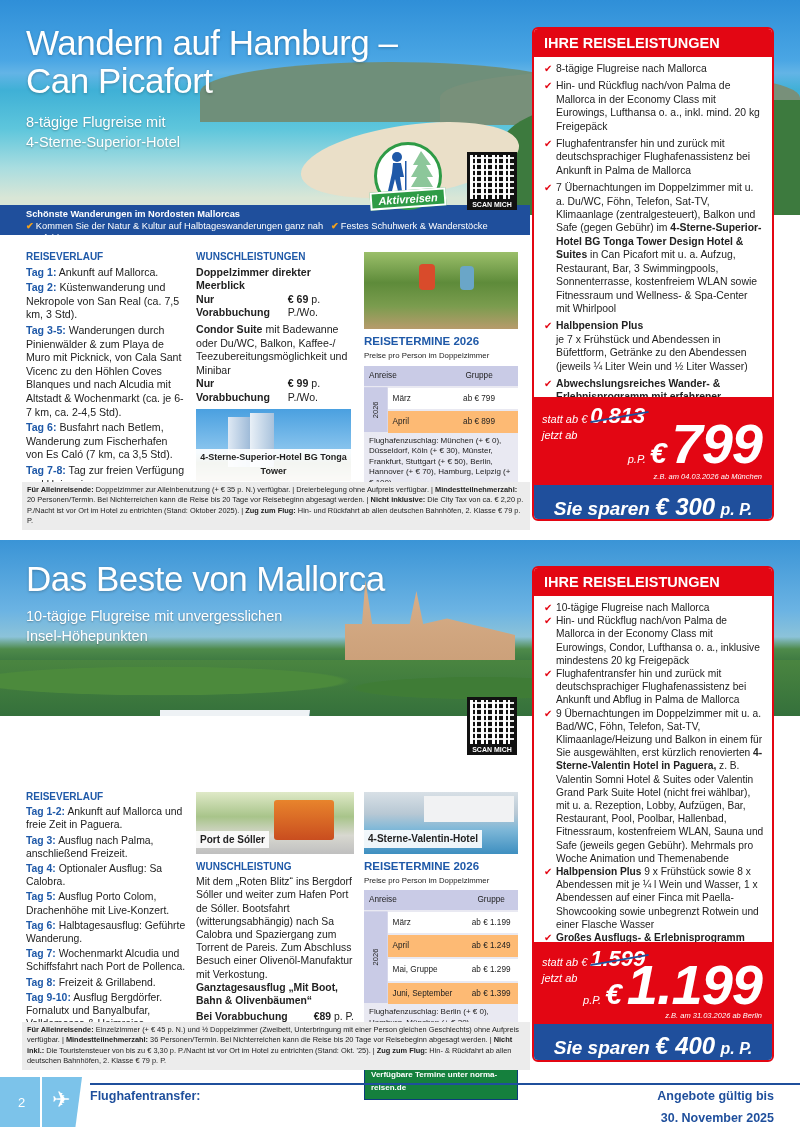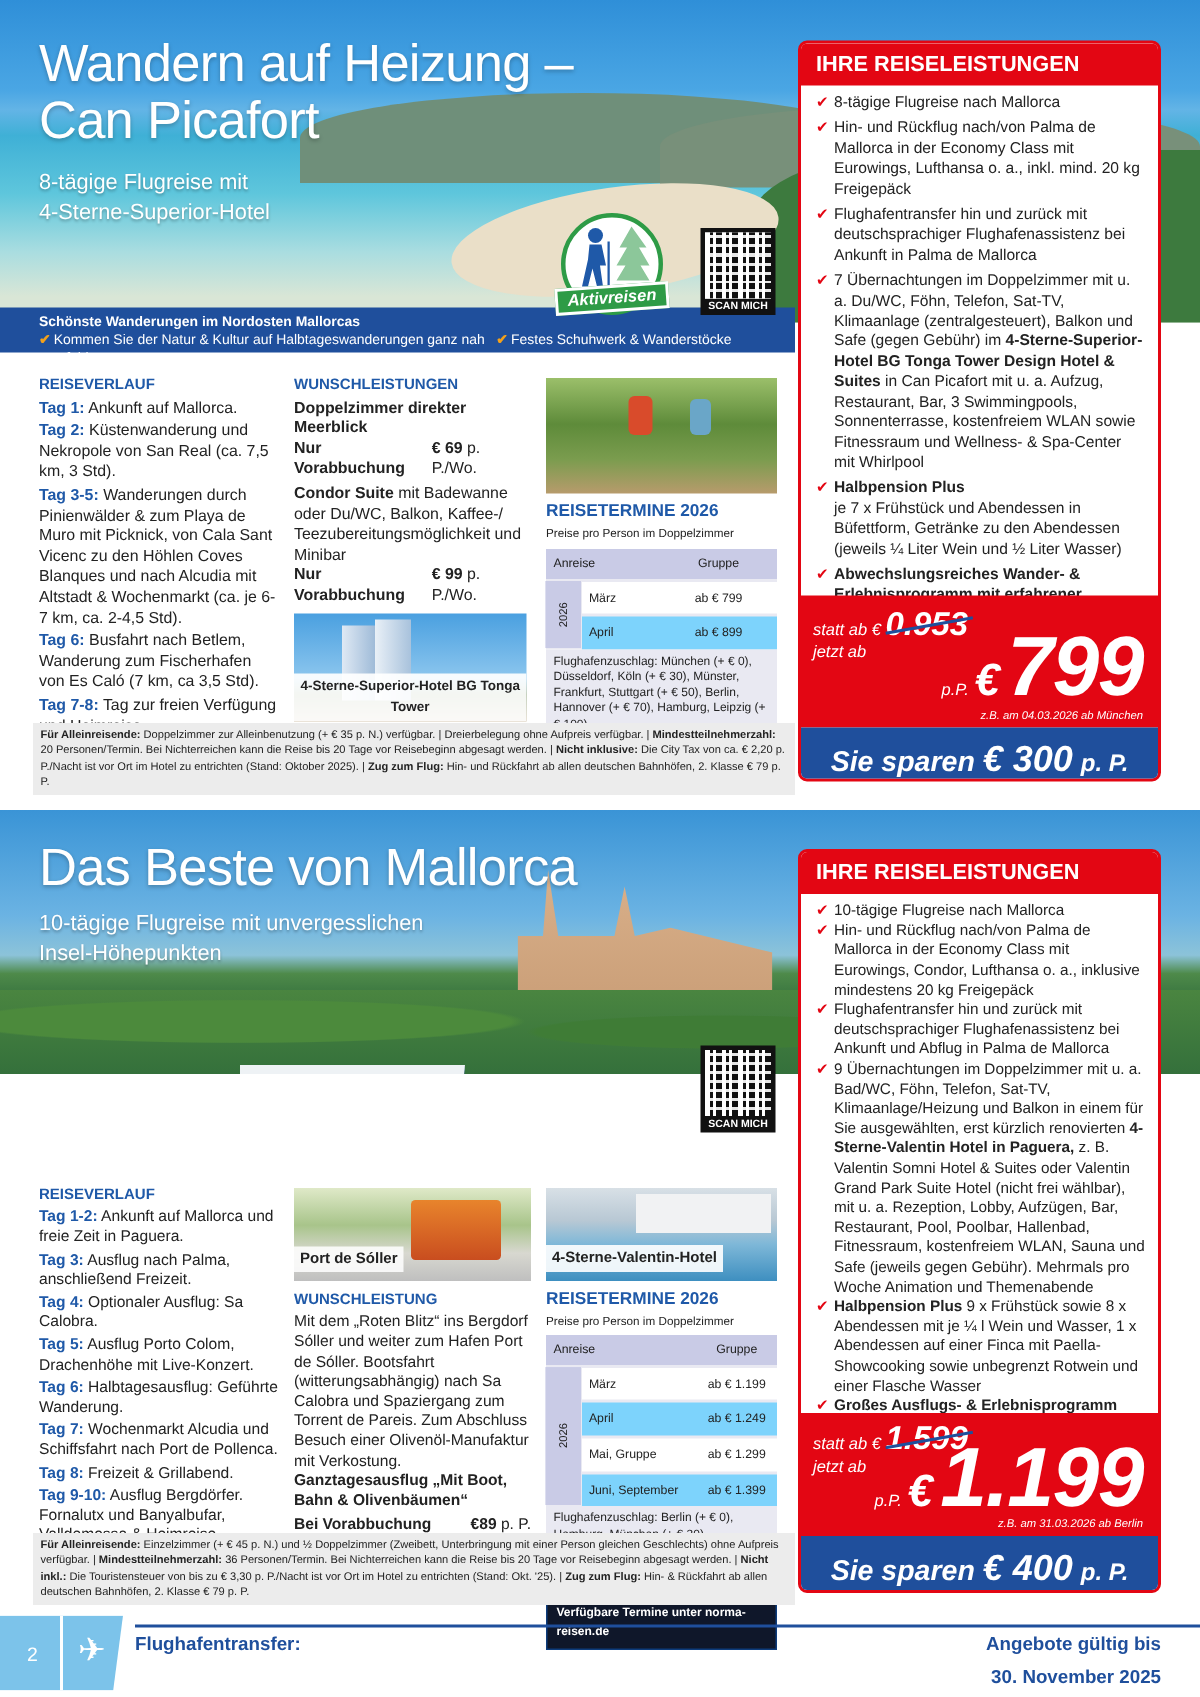--- a/index.html
+++ b/index.html
@@ -34,23 +34,23 @@
 .note{font-size:7.5px;font-style:italic;color:#444;margin-top:3px}
 .small{font-size:7.6px;line-height:10px;color:#333}
 .photo{position:relative;overflow:hidden}
 .photo .cap{position:absolute;left:0;bottom:0;background:rgba(255,255,255,.92);font-weight:700;font-size:10px;padding:2px 4px}
 .table{width:100%;border-collapse:collapse;font-size:8.2px;background:#e9e9f2}
 .table th{background:#c9cbe6;font-weight:400;text-align:left;padding:3px 5px;font-size:8.2px}
 .table td{padding:4px 5px;border-top:2px solid #e9e9f2}
 .table td.yr{writing-mode:vertical-rl;transform:rotate(180deg);width:14px;background:#c9cbe6;text-align:center;font-size:7.5px}
 .table td.m{background:#fff}
 .table td.p{background:#fff;text-align:center}
-.table tr.alt td.m,.table tr.alt td.p{background:#7dd3fc}
+.table tr.alt td.m,.table tr.alt td.p{background:#fdba74}
 .zuschlag{background:#e9e9f2;font-size:8px;line-height:10.5px;padding:3px 5px}
-.avail{background:#0f172a;color:#fff;font-size:8px;font-weight:700;padding:4px 6px;border:1px solid #0d3c7c}
+.avail{background:#15803d;color:#fff;font-size:8px;font-weight:700;padding:4px 6px;border:1px solid #0d3c7c}
 .foot{position:absolute;left:22px;width:508px;background:#ececec;font-size:7.4px;line-height:10.4px;color:#222;padding:3px 5px}
 .card{position:absolute;left:532px;width:242px;background:#fff;border:2px solid #e30613;border-radius:6px;overflow:hidden}
 .card-h{background:#e30613;color:#fff;font-weight:700;font-size:14.5px;padding:6px 10px;height:28px}
 .card ul{list-style:none;padding:5px 8px 4px 10px}
 .card li{position:relative;padding-left:12px;font-size:10.4px;line-height:13.4px;margin-bottom:4px;color:#222}
 #o2 .card li{margin-bottom:0;line-height:13.2px;font-size:10.2px}
 .card li::before{content:"\2714";position:absolute;left:0;top:0;color:#e30613;font-size:10px}
 .price{background:#e30613;color:#fff;position:relative}
 .statt{position:absolute;left:8px;font-size:11px;font-style:italic}
 .statt .old{font-size:22px;font-weight:700;position:relative;margin-left:3px}
@@ -79,21 +79,21 @@
 </head>
 <body>
 
 <section id="o1" class="offer">
   <div class="hero">
     <div class="mount" style="left:200px;top:62px;width:380px;height:60px;background:#6f8f7a"></div>
     <div class="mount" style="left:440px;top:70px;width:360px;height:55px;background:#78907a"></div>
     <div class="flowers" style="left:500px;top:100px;width:300px;height:120px;border-radius:40% 0 0 0"></div>
     <div class="beach" style="left:300px;top:125px;width:220px;height:70px;transform:rotate(-8deg)"></div>
     <h1 class="hero-title" style="top:24px">
-      <span>Wandern auf Heizung –</span><br>
+      <span>Wandern auf Hamburg –</span><br>
       <span>Can Picafort</span>
     </h1>
     <div class="hero-sub" style="top:112px">
       <span>8-tägige Flugreise mit</span><br>
       <span>4-Sterne-Superior-Hotel</span>
     </div>
   </div>
   <div class="band">
     <b>Schönste Wanderungen im Nordosten Mallorcas</b>
     <span class="chk">✔</span><span>Kommen Sie der Natur &amp; Kultur auf Halbtageswanderungen ganz nah</span>
@@ -182,21 +182,21 @@
     <ul>
       <li><span>8-tägige Flugreise nach Mallorca</span></li>
       <li><span>Hin- und Rückflug nach/von Palma de Mallorca in der Economy Class mit Eurowings, Lufthansa o. a., inkl. mind. 20 kg Freigepäck</span></li>
       <li><span>Flughafentransfer hin und zurück mit deutschsprachiger Flughafenassistenz bei Ankunft in Palma de Mallorca</span></li>
       <li><span>7 Übernachtungen im Doppelzimmer mit u. a. Du/WC, Föhn, Telefon, Sat-TV, Klimaanlage (zentralgesteuert), Balkon und Safe (gegen Gebühr) im </span><b>4-Sterne-Superior-Hotel BG Tonga Tower Design Hotel &amp; Suites</b><span> in Can Picafort mit u. a. Aufzug, Restaurant, Bar, 3 Swimmingpools, Sonnenterrasse, kostenfreiem WLAN sowie Fitnessraum und Wellness- &amp; Spa-Center mit Whirlpool</span></li>
       <li><b>Halbpension Plus</b><br><span> je 7 x Frühstück und Abendessen in Büfettform, Getränke zu den Abendessen (jeweils ¼ Liter Wein und ½ Liter Wasser)</span></li>
       <li><b>Abwechslungsreiches Wander- &amp; Erlebnisprogramm mit erfahrener Wanderbegleitung</b></li>
       <li><span>Deutschsprachige Gästebetreuung</span></li>
     </ul>
     <div class="price" style="position:absolute;left:0;top:368px;width:100%;height:88px">
-      <div class="statt" style="top:6px"><span>statt ab €</span><span class="old">0.953</span></div>
+      <div class="statt" style="top:6px"><span>statt ab €</span><span class="old">0.813</span></div>
       <div class="jetzt" style="top:32px">jetzt ab</div>
       <div class="big" style="top:14px"><span class="pp">p.P.</span><span class="eur">€</span><span class="val">799</span></div>
       <div class="zb" style="top:75px">z.B. am 04.03.2026 ab München</div>
     </div>
     <div class="save" style="position:absolute;left:0;top:456px;width:100%"><span>Sie sparen</span> <span class="amt">€ 300</span> <span class="pp">p. P.</span></div>
   </div>
 </section>
 
 <section id="o2" class="offer">
   <div class="hero">

